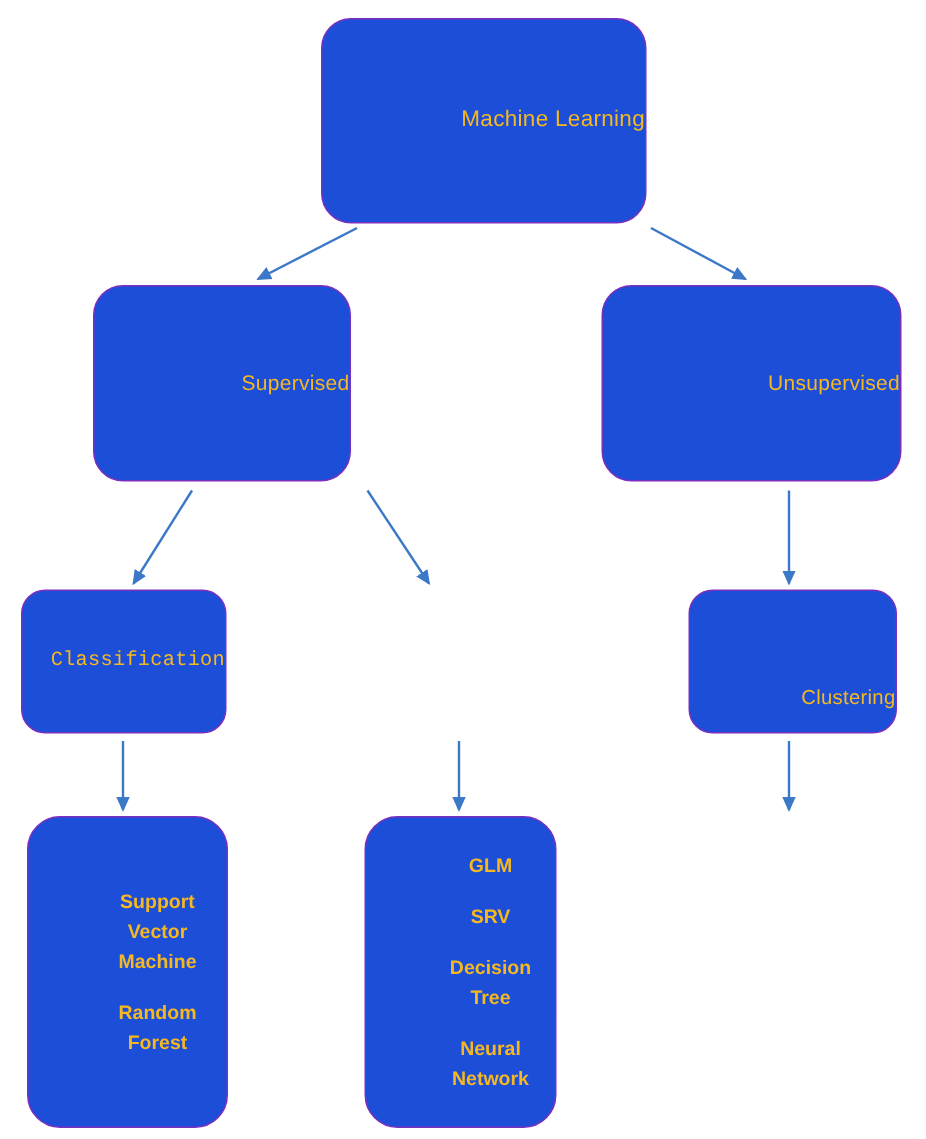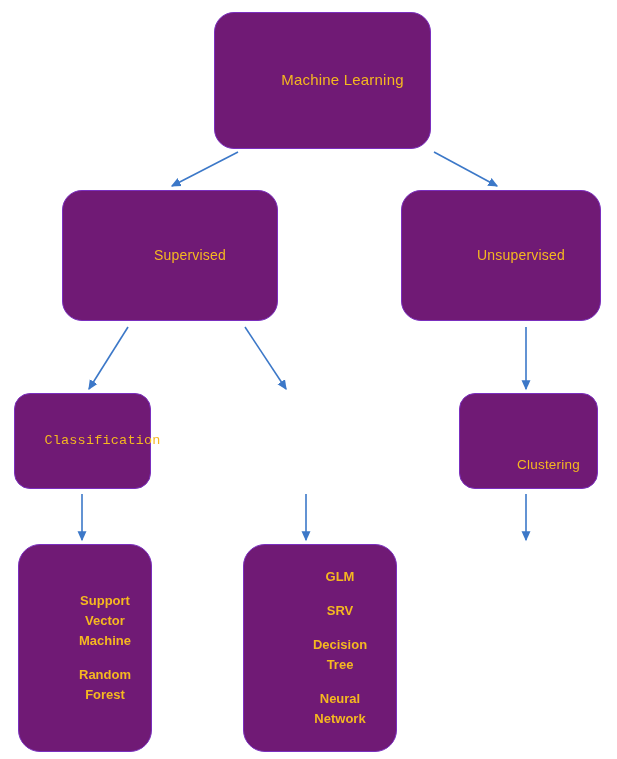--- a/index.html
+++ b/index.html
@@ -24,51 +24,51 @@
     top: 0;
     width: 617px;
     height: 759px;
     pointer-events: none;
   }
   .node {
     position: absolute;
     box-sizing: border-box;
     border: 1.6px solid #7B2FBE;
     border-radius: 18px;
-    background: #701a75;
+    background: #1d4ed8;
     display: flex;
     align-items: center;
-    justify-content: center;
+    justify-content: flex-end;
     text-align: center;
     padding-left: 40px;
   }
   .node .node-label {
     color: #F5B820;
     font-family: "Liberation Sans", sans-serif;
     letter-spacing: 0.2px;
     line-height: 1.35;
   }
   
   .node-root   { left: 214px; top: 12px;  width: 217px; height: 137px; border-radius: 20px; }
   .node-root .node-label   { font-size: 15px; }
 
   .node-level2 { top: 190px; height: 131px; border-radius: 20px; }
-  .node-supervised   { left: 62px;  width: 216px; }
+  .node-supervised   { left: 62px;  width: 172px; }
   .node-unsupervised { left: 401px; width: 200px; }
   .node-level2 .node-label { font-size: 14px; }
 
   .node-level3 { top: 393px; height: 96px; border-radius: 16px; }
   .node-classification { left: 14px;  width: 137px; }
   .node-regression     { left: 222px; width: 140px; }
   .node-clustering     { left: 459px; width: 139px; }
   .node-level3 .node-label { font-size: 13.5px; }
 
   .node-level4 { top: 544px; height: 208px; border-radius: 22px; font-weight: bold; }
   .node-classification-algos { left: 18px;  width: 134px; }
-  .node-regression-algos     { left: 243px; width: 154px; }
+  .node-regression-algos     { left: 243px; width: 128px; }
   .node-clustering-algos     { left: 462px; width: 138px; }
 
   .algo-list {
     display: flex;
     flex-direction: column;
     align-items: center;
     justify-content: center;
     width: 100%;
     padding: 0 4px;
     box-sizing: border-box;

